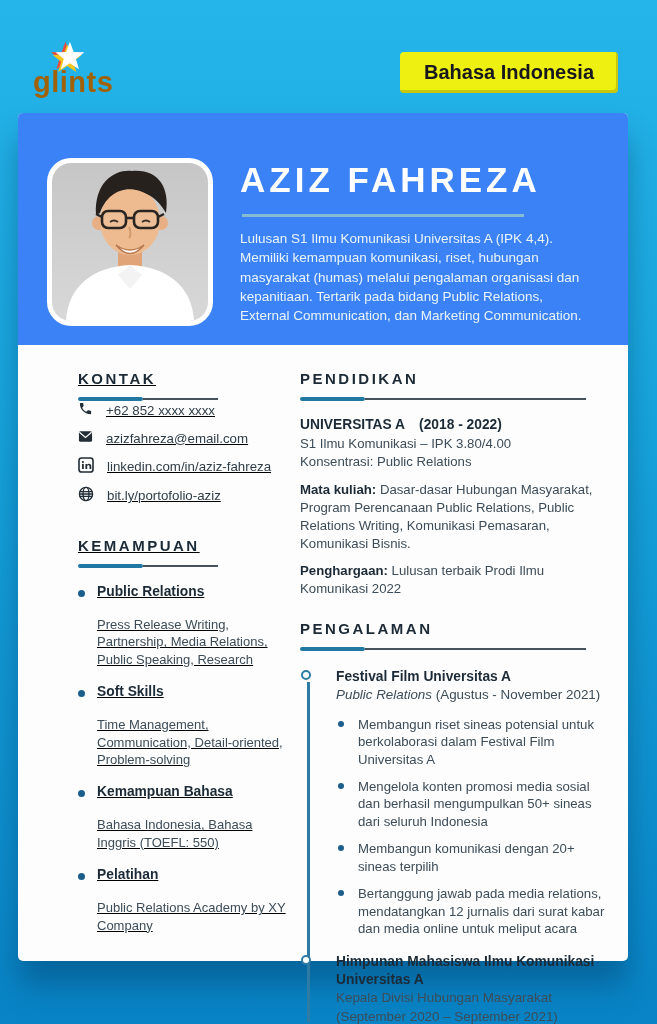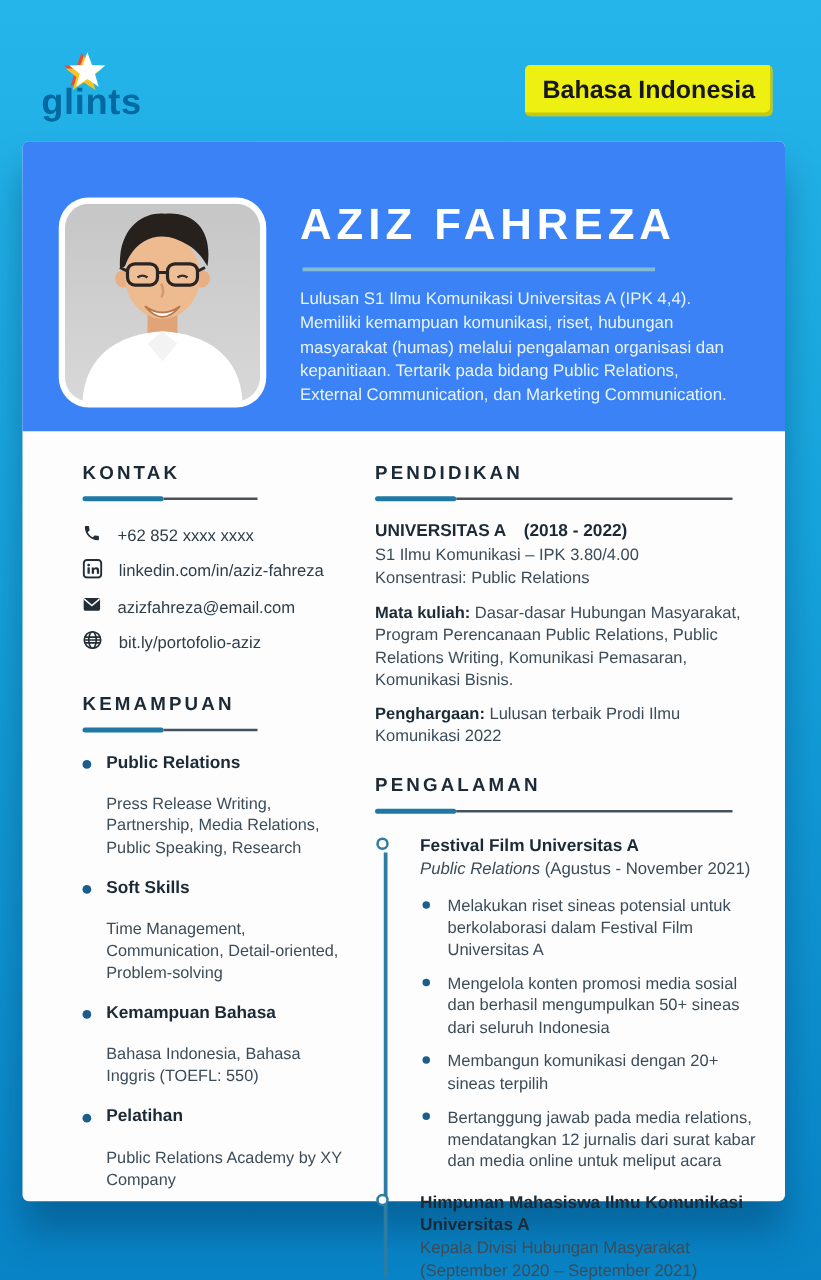--- a/index.html
+++ b/index.html
@@ -6,23 +6,23 @@
   html,body { width:657px; height:1024px; }
   body {
     position:relative; overflow:hidden;
     font-family:"Liberation Sans","DejaVu Sans",sans-serif;
     background:linear-gradient(180deg,#26b5ea 0%,#17a5dd 40%,#0883c5 100%);
   }
 
   
   .logo { position:absolute; left:33px; top:40px; width:86px; height:66px; }
   .logo .star { position:absolute; left:16px; top:0; }
-  .logo .logo-text { position:absolute; left:0; top:26px; color:#0369a1; font-size:29px; font-weight:700; letter-spacing:.5px; }
+  .logo .logo-text { position:absolute; left:0; top:26px; color:#a16207; font-size:29px; font-weight:700; letter-spacing:.5px; }
   .badge {
-    position:absolute; top:52px; right:39px; width:198px; height:41px;
+    position:absolute; top:52px; right:39px; width:218px; height:41px;
     background:#eef011; border-radius:4px;
     display:flex; align-items:center; justify-content:center;
     color:#17171d; font-size:20px; font-weight:700;
     box-shadow:inset -2px -3px 0 rgba(150,148,10,.45);
   }
 
   
   .card {
     position:absolute; left:18px; top:113px; width:610px; height:848px;
     background:#fdfdfd; border-radius:5px;
@@ -32,32 +32,32 @@
   .photo-frame {
     position:absolute; left:29px; top:45px; width:166px; height:168px;
     background:#ffffff; border-radius:24px; padding:5px;
   }
   .photo-frame svg { display:block; border-radius:19px; }
   .name { position:absolute; left:222px; top:47px; color:#ffffff; font-size:35px; font-weight:800; letter-spacing:4px; white-space:nowrap; }
   .name-divider { position:absolute; left:224px; top:101px; width:282px; height:3px; background:#85bcd4; }
   .summary { position:absolute; left:222px; top:116px; width:356px; color:#eaf4f9; font-size:13.5px; line-height:1.43; }
 
   
-  .col-left  { position:absolute; left:48px;  top:257px; width:212px; }
+  .col-left  { position:absolute; left:60px;  top:257px; width:212px;text-decoration:underline; }
   .col-right { position:absolute; left:282px; top:257px; width:306px; }
 
   .sec-heading { font-size:15px; font-weight:800; letter-spacing:2.5px; color:#1b2a36; }
   .rule { position:relative; height:4px; margin-top:10px; }
   .rule .seg  { position:absolute; left:0; top:0; width:65px; height:4px; background:#2179a3; border-radius:2px; }
   .rule .line { position:absolute; left:65px; right:0; top:1px; height:1.5px; background:#46525c; }
   .rule-left  { width:140px; }
   .rule-right { width:286px; }
 
   
-  .contact-list { margin-top:18px; }
+  .contact-list { }
   .contact-row { display:flex; align-items:center; gap:13px; margin-bottom:10px; font-size:13.3px; color:#2e3d48; }
   .contact-row svg { flex:none; }
 
   
   .skills-block { margin-top:32px; }
   .skill-group { display:flex; gap:12px; margin-top:16px; }
   .skill-dot { flex:none; width:7px; height:7px; border-radius:50%; background:#1b5e8c; margin-top:6px; }
   .skill-title { font-size:13.8px; font-weight:700; color:#1b2a36; }
   .skill-detail { font-size:13px; color:#3c4c58; line-height:1.34; margin-top:17px; }
 
@@ -145,37 +145,37 @@
         <div class="contact-row">
           <span>
             <svg width="15" height="15" viewBox="0 0 24 24">
                 <path fill="#222d36" d="M6.62 10.79c1.44 2.83 3.76 5.14 6.59 6.59l2.2-2.2c.27-.27.67-.36 1.02-.24 1.12.37 2.33.57 3.57.57.55 0 1 .45 1 1V20c0 .55-.45 1-1 1-9.39 0-17-7.61-17-17 0-.55.45-1 1-1h3.5c.55 0 1 .45 1 1 0 1.25.2 2.45.57 3.57.11.35.03.74-.25 1.02l-2.2 2.2z"></path>
               </svg>
           </span>
           <span>+62 852 xxxx xxxx</span>
         </div>
         <div class="contact-row">
           <span>
+            <svg width="15" height="15" viewBox="0 0 16 16">
+                <rect x="1" y="2.5" width="14" height="11" rx="1.6" fill="#222d36"></rect>
+                <path d="M1.5 3.5 L8 9 L14.5 3.5" stroke="#fdfdfd" stroke-width="1.3" fill="none"></path>
+              </svg>
+          </span>
+          <span>azizfahreza@email.com</span>
+        </div>
+        <div class="contact-row">
+          <span>
             <svg width="16" height="16" viewBox="0 0 16 16">
                 <rect x="1" y="1" width="14" height="14" rx="2.6" fill="none" stroke="#222d36" stroke-width="1.6"></rect>
                 <circle cx="4.9" cy="5" r="1.1" fill="#222d36"></circle>
                 <rect x="4" y="6.9" width="1.8" height="5.1" fill="#222d36"></rect>
                 <path d="M7.4 6.9 h1.7 v.9 c.4-.6 1.1-1 2-1 1.4 0 2.2.9 2.2 2.5 V12 h-1.8 V9.6 c0-.8-.3-1.3-1-1.3 -.8 0-1.3.5-1.3 1.4 V12 H7.4 Z" fill="#222d36"></path>
               </svg>
           </span>
           <span>linkedin.com/in/aziz-fahreza</span>
-        </div>
-        <div class="contact-row">
-          <span>
-            <svg width="15" height="15" viewBox="0 0 16 16">
-                <rect x="1" y="2.5" width="14" height="11" rx="1.6" fill="#222d36"></rect>
-                <path d="M1.5 3.5 L8 9 L14.5 3.5" stroke="#fdfdfd" stroke-width="1.3" fill="none"></path>
-              </svg>
-          </span>
-          <span>azizfahreza@email.com</span>
         </div>
         <div class="contact-row">
           <span>
             <svg width="16" height="16" viewBox="0 0 16 16" fill="none" stroke="#222d36" stroke-width="1.3">
                 <circle cx="8" cy="8" r="6.6"></circle>
                 <ellipse cx="8" cy="8" rx="3" ry="6.6"></ellipse>
                 <path d="M1.6 5.7 H14.4 M1.4 8 H14.6 M1.6 10.3 H14.4"></path>
               </svg>
           </span>
           <span>bit.ly/portofolio-aziz</span>
@@ -260,21 +260,21 @@
         <div class="exp-entry">
           <span class="tl-dot"></span>
           <div class="exp-title">Festival Film Universitas A</div>
           <div class="exp-role">
             <span class="italic">Public Relations</span>
             <span>(Agustus - November 2021)</span>
           </div>
           <div class="exp-bullets">
             <div class="exp-bullet">
                 <span class="dot"></span>
-                <span>Melakukan riset sineas potensial untuk berkolaborasi dalam Festival Film Universitas A</span>
+                <span>Membangun riset sineas potensial untuk berkolaborasi dalam Festival Film Universitas A</span>
               </div>
             <div class="exp-bullet">
                 <span class="dot"></span>
                 <span>Mengelola konten promosi media sosial dan berhasil mengumpulkan 50+ sineas dari seluruh Indonesia</span>
               </div>
             <div class="exp-bullet">
                 <span class="dot"></span>
                 <span>Membangun komunikasi dengan 20+ sineas terpilih</span>
               </div>
             <div class="exp-bullet">

